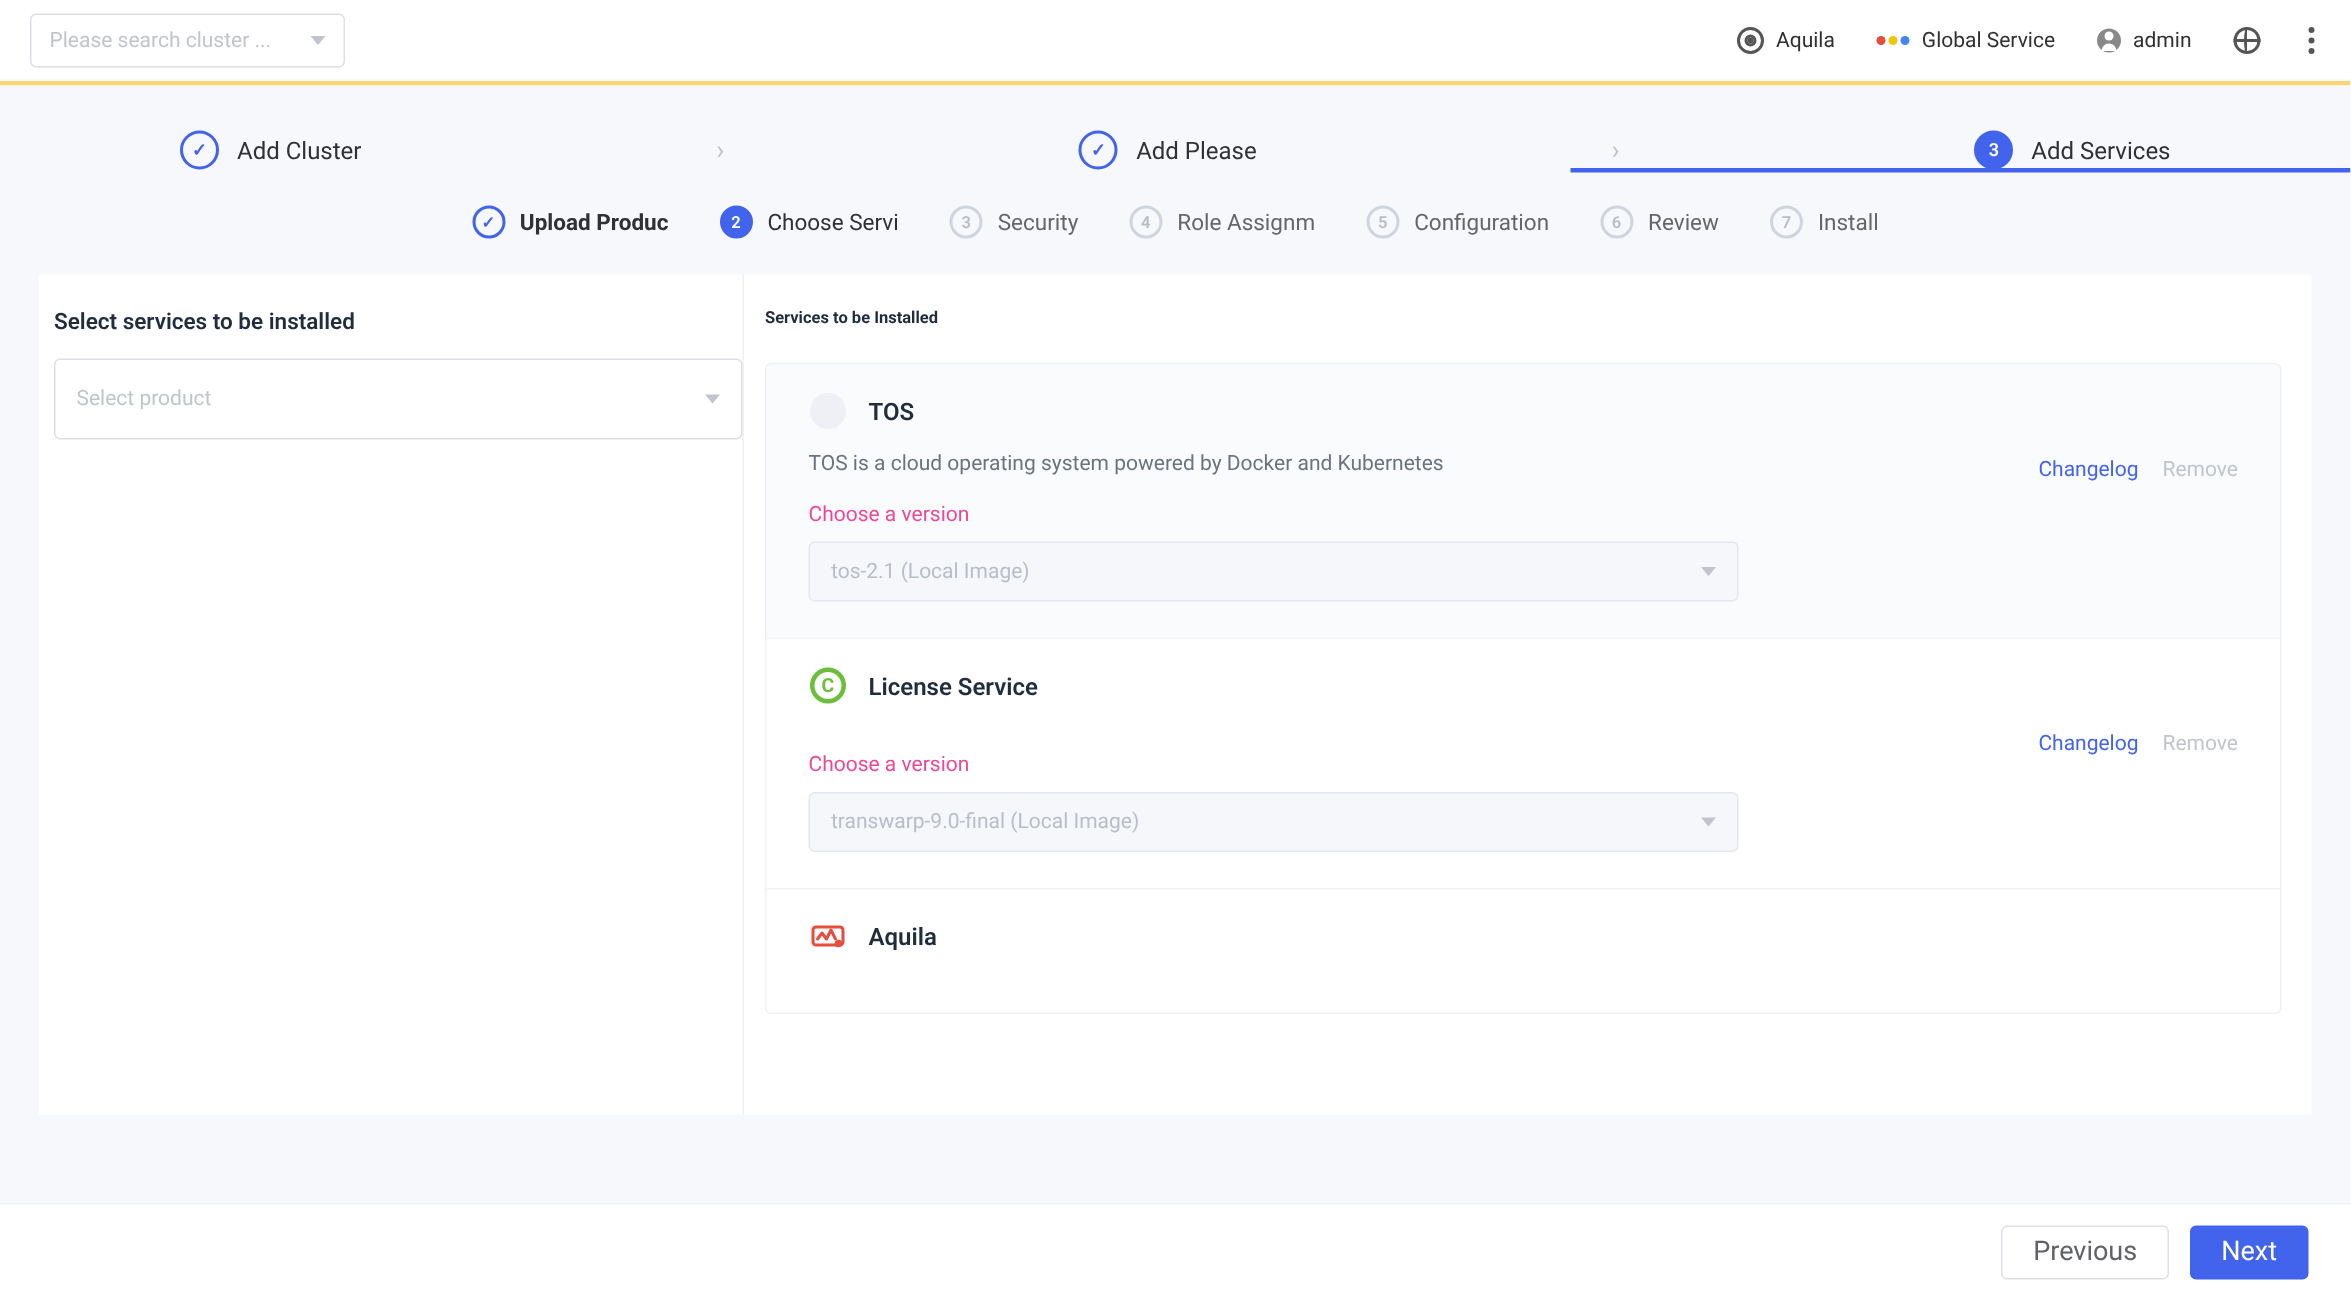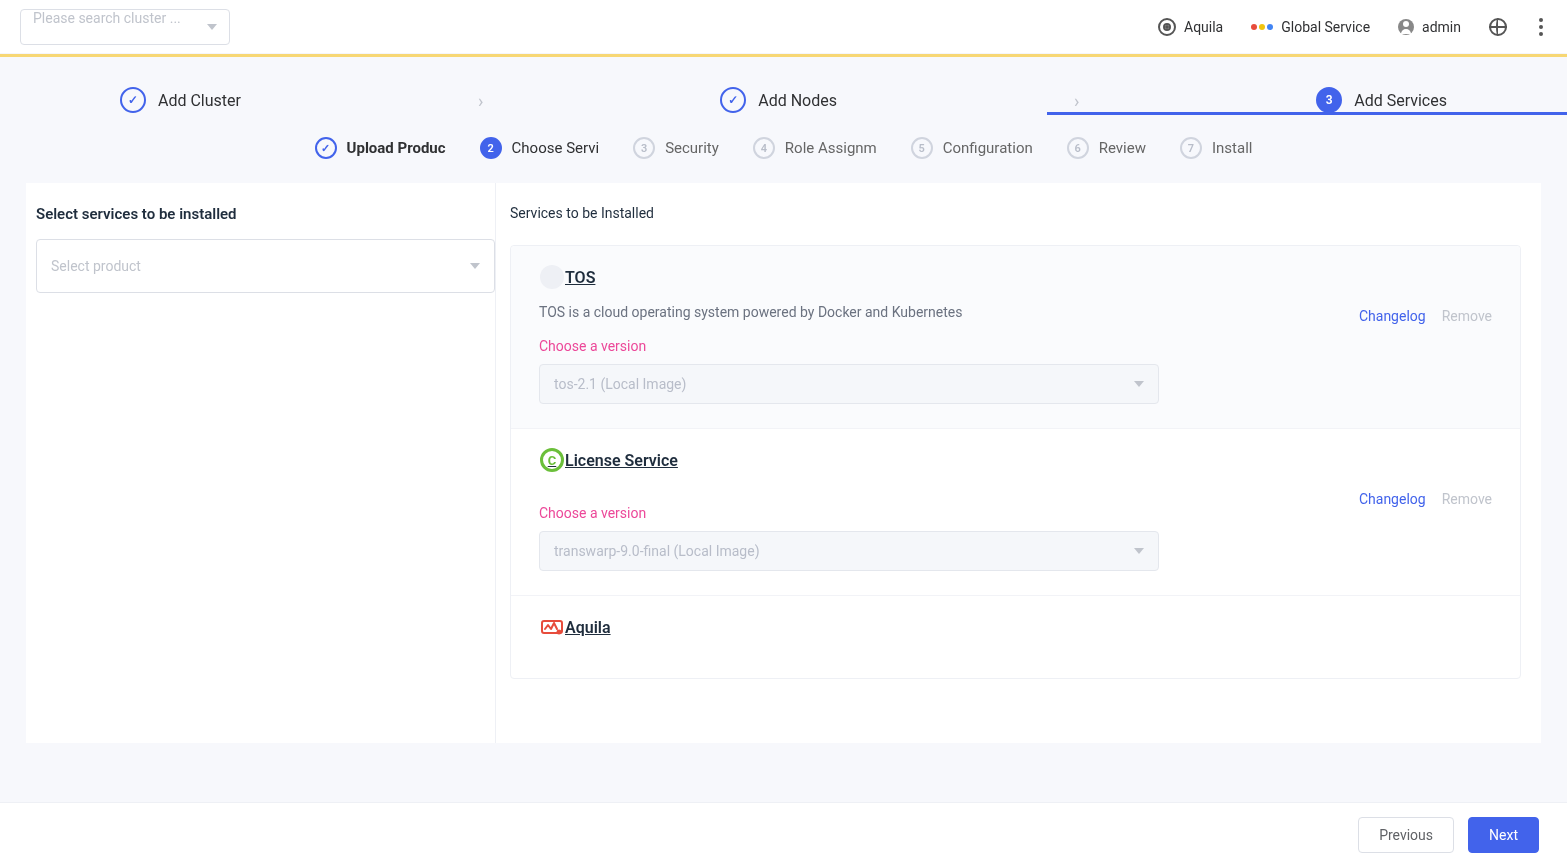--- a/index.html
+++ b/index.html
@@ -1,18 +1,18 @@
 <!DOCTYPE html>
 <html><head>
 <meta charset="utf-8">
 <style>
   * { box-sizing: border-box; margin: 0; padding: 0; }
   body { font-family: -apple-system, BlinkMacSystemFont, "Segoe UI", Roboto, "Helvetica Neue", Arial, sans-serif; background: #fff; color: #1f2d3d; font-size: 14px; }
   .topbar { height: 54px; display: flex; align-items: center; justify-content: space-between; padding: 0 20px; border-bottom: 1px solid #f5f6fa; }
-  .search-select { width: 210px; height: 36px; border: 1px solid #dcdfe6; border-radius: 4px; padding: 0 32px 0 12px; color: #c0c4cc; background: #fff; position: relative; display:flex; cursor: pointer; }
+  .search-select { width: 210px; height: 36px; border: 1px solid #dcdfe6; border-radius: 4px; padding: 0 32px 0 12px; color: #c0c4cc; background: #fff; position: relative; display:flex; align-items:center; cursor: pointer; }
   .search-select::after { content: ""; position: absolute; right: 12px; top: 50%; width: 0; height: 0; border-left: 5px solid transparent; border-right: 5px solid transparent; border-top: 6px solid #c0c4cc; transform: translateY(-50%); }
   .topbar-right { display: flex; align-items: center; gap: 28px; }
   .top-item { display: flex; align-items: center; gap: 8px; color: #303133; cursor: pointer; }
   .icon { display:inline-flex; align-items:center; justify-content:center; }
   .globe-circle { width: 18px; height: 18px; border-radius: 50%; border: 2px solid #555; position: relative; }
   .globe-circle::before { content:""; position:absolute; left:50%; top:-2px; bottom:-2px; width:2px; background:transparent; border-left:2px solid #555; border-radius:50%; transform:translateX(-50%);}
   .globe-circle::after { content:""; position:absolute; top:50%; left:-2px; right:-2px; height:2px; background:#555; transform:translateY(-50%); }
   .dots-v { display:flex; flex-direction:column; gap:3px; cursor:pointer; padding:4px; }
   .dots-v span { width:4px; height:4px; background:#555; border-radius:50%; }
   .triple-dots span:nth-child(1){ background:#e74c3c; width:6px;height:6px;border-radius:50%;}
@@ -44,45 +44,45 @@
   .step-sub.curr .txt { color:#303133; }
   .step-sub.done .txt { color:#303133;font-weight:bold; }
 
   .content-card { background:#fff; margin: 0 26px; display:flex; min-height: 560px; }
   .left-pane { width: 470px; padding: 22px 0 22px 10px; border-right: 1px solid #eef0f5; }
   .left-pane h4 { font-size:15px; font-weight:600; padding: 0 0 16px 0; }
   .select-input { height: 54px; border:1px solid #dcdfe6; border-radius:4px; display:flex; align-items:center; padding:0 14px; color:#c0c4cc; position:relative; cursor:pointer; }
   .select-input::after { content:""; position:absolute; right:14px; top:50%; width:0;height:0; border-left:5px solid transparent; border-right:5px solid transparent; border-top:6px solid #c0c4cc; transform:translateY(-50%);}
 
   .right-pane { flex:1; padding: 22px 20px 22px 14px; }
-  .right-pane h4 { font-size:14px; font-weight:400; margin-bottom: 24px; }
+  .right-pane h4 { font-size:11px; font-weight:700; margin-bottom: 24px; }
 
   .group { border:1px solid #eef0f5; border-radius:4px; }
   .group-header { padding: 20px 28px 10px; font-size:16px; }
   .group-header .sub { color:#9aa2b1; margin-left:4px; }
 
   .service { padding: 14px 28px 24px; border-top: 1px solid #f2f3f7; }
   .service:first-of-type{ border-top:none; background:#fafbfd; border-radius:4px 4px 0 0;}
-  .service-hd { display:flex; align-items:center; padding: 4px 0 14px; text-decoration: underline; }
+  .service-hd { display:flex; align-items:center; gap:14px; padding: 4px 0 14px; }
   .svc-icon { width:26px; height:26px; display:flex; align-items:center; justify-content:center; }
   .svc-name { font-weight:600; font-size:16px; color:#1f2d3d; }
   .svc-row { display:flex; align-items:flex-start; justify-content:space-between; gap:20px; }
   .svc-main { flex:1; }
   .svc-desc { color:#6b7280; font-size:14px; margin-bottom: 18px; }
   .svc-label { color:#ec4899; font-size:14px; margin-bottom:10px; }
   .version-select { width: 620px; max-width:100%; height:40px; border:1px solid #e4e7ed; border-radius:4px; background:#f5f7fa; color:#b8bdc9; display:flex; align-items:center; padding:0 14px; position:relative; cursor:not-allowed;}
   .version-select::after{content:""; position:absolute; right:14px; top:50%; width:0;height:0; border-left:5px solid transparent; border-right:5px solid transparent; border-top:6px solid #c0c4cc; transform:translateY(-50%);}
   .svc-actions { display:flex; gap:16px; padding-top: 4px; white-space:nowrap; }
   .link { color:#4263eb; cursor:pointer; font-size:14px; }
   .link.muted { color:#c0c4cc; cursor:default; }
 
   .c-icon { width:24px;height:24px;border:3px solid #6bbf3a;border-radius:50%;display:flex;align-items:center;justify-content:center;color:#6bbf3a;font-weight:700;font-size:13px;}
 
   .footer { position:fixed; bottom:0; left:0; right:0; height:64px; background:#fff; border-top:1px solid #eef0f5; display:flex; align-items:center; justify-content:flex-end; padding:0 28px; gap:14px; }
-  .btn { height:36px; padding:0 20px; border-radius:4px; font-size:14px; cursor:pointer; display:flex; align-items:center; }
+  .btn { height:36px; padding:0 20px; border-radius:4px; font-size:18px; cursor:pointer; display:flex; align-items:center; }
   .btn.secondary { background:#fff; border:1px solid #dcdfe6; color:#606266; }
   .btn.primary { background:#4263eb; border:1px solid #4263eb; color:#fff; }
 
   .main-steps-wrap { position:relative; }
   .main-underline { position:absolute; right:0; bottom:-2px; height:3px; background:#4263eb; width:33.2%; }
 
   .aquila-icon svg { width:24px; height:24px; }
   .tos-placeholder { width:24px; height:24px; border-radius:50%; background:#eef0f5; }
   .target-icon { width:18px;height:18px;border:2px solid #555;border-radius:50%;position:relative;}
   .target-icon::before{content:"";position:absolute;inset:3px;border:2px solid #555;border-radius:50%;}
@@ -135,21 +135,21 @@
 
   <div class="main-steps-wrap">
     <div class="stepper-main">
       <div class="step-main">
         <span class="circle check"></span>
         <span>Add Cluster</span>
       </div>
       <span class="chevron">›</span>
       <div class="step-main">
         <span class="circle check"></span>
-        <span>Add Nodes</span>
+        <span>Add Please</span>
       </div>
       <span class="chevron">›</span>
       <div class="step-main active">
         <span class="circle filled">3</span>
         <span>Add Services</span>
       </div>
     </div>
     <div class="main-underline"></div>
   </div>
 

